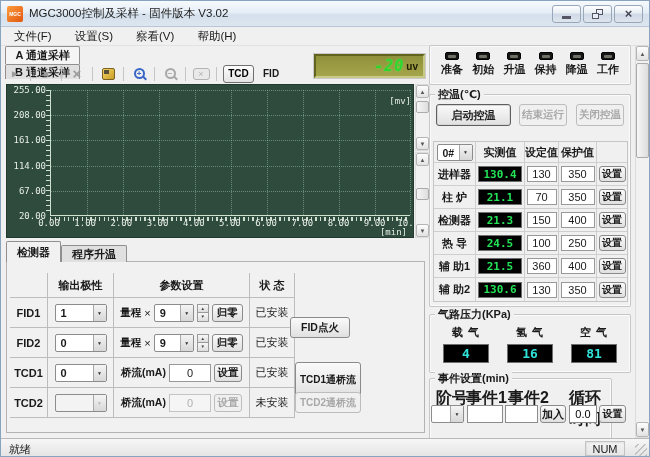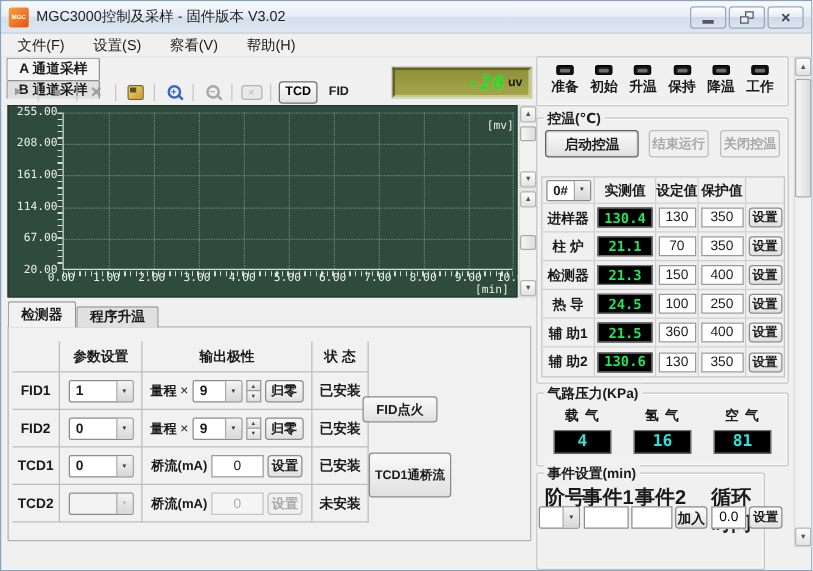--- a/index.html
+++ b/index.html
@@ -131,21 +131,21 @@
   .valbox.disabled{background:#f5f5f5;color:#b0b0b0;border-color:#c4c4c4;}
   .vb42{width:42px;height:18px;}
   .btn{background:linear-gradient(#fafafa,#e0e0e0);border:1px solid #8a8a8a;border-radius:3px;
     font-family:inherit;font-size:10.5px;font-weight:bold;color:#1a1a1a;padding:0;}
   .btn.disabled{color:#a8a8a8;border-color:#bdbdbd;background:#f0f0f0;}
   .bz{width:31px;height:18px;} .bs{width:28px;height:18px;}
   .ov{position:absolute;}
   .ov-fid{left:280px;top:44px;width:60px;height:21px;}
   .ov-tcd1{left:285px;top:89px;width:66px;height:36px;font-size:10px;}
   .ov-tcd2{left:285px;top:119px;width:66px;height:21px;font-size:10px;}
-  .dstatus{font-weight:bold;}
+  .dstatus{font-weight:normal;}
 
   
   .grp{position:absolute;border:1px solid #c6c6c6;border-radius:2px;box-shadow:inset 0 0 0 1px rgba(255,255,255,.7);}
   .grp-label{position:absolute;top:-8px;left:5px;background:#f0f0f0;padding:0 3px;font-size:11px;font-weight:bold;}
   .grp-led{left:428px;top:44px;width:202px;height:40px;}
   .led-row{display:flex;justify-content:space-between;padding:6px 11px 0;}
   .led-item{display:flex;flex-direction:column;align-items:center;}
   .lamp{width:14px;height:8px;background:#151515;border:1px solid #000;border-radius:2px;
     display:flex;align-items:center;justify-content:center;}
   .lamp i{width:8px;height:3px;background:#6d7165;border-radius:1px;display:block;}
@@ -344,22 +344,22 @@
   </div>
 
   <div class="dtabs">
     <div class="dtab active">检测器</div>
     <div class="dtab">程序升温</div>
   </div>
   <div class="dpanel">
     <div class="dtable">
       <div class="drow dhead">
         <div class="dcell"></div>
+        <div class="dcell">输出极性</div>
         <div class="dcell">参数设置</div>
-        <div class="dcell">输出极性</div>
         <div class="dcell">状  态</div>
         <div class="dcell action"></div>
       </div>
       <div class="drow">
         <div class="dcell dname">FID1</div>
         <div class="dcell">
             <span class="dd w52">
               <span class="ddv">1</span>
               <span class="dda">▼</span>
             </span>
@@ -431,20 +431,21 @@
         <div class="dcell">
           <span class="plab">桥流(mA)</span>
           <span class="valbox vb42 disabled">0</span>
           <button class="btn bs disabled">设置</button>
         </div>
         <div class="dcell dstatus">未安装</div>
         <div class="dcell action"></div>
       </div>
       <button class="btn ov ov-fid">FID点火</button>
       <button class="btn ov ov-tcd1">TCD1通桥流</button>
+      <button class="btn ov ov-tcd2 disabled">TCD2通桥流</button>
     </div>
   </div>
 
   <div class="grp grp-led">
     <div class="led-row">
         <div class="led-item">
         <span class="lamp">
             <i></i>
           </span>
         <span class="led-lab">准备</span>
@@ -636,14 +637,19 @@
       <span class="ev-plab">事件:</span>
     </div>
   </div>
 
   <div class="sbv sbmain">
     <div class="sb-btn up">▲</div>
     <div class="sb-thumb"></div>
     <div class="sb-btn dn">▼</div>
   </div>
 
+  <div class="statusbar">
+    <span class="sb-ready">就绪</span>
+    <span class="sb-pane">NUM</span>
+    <span class="sb-grip"></span>
+  </div>
 
 </div>
 
 </body></html>

